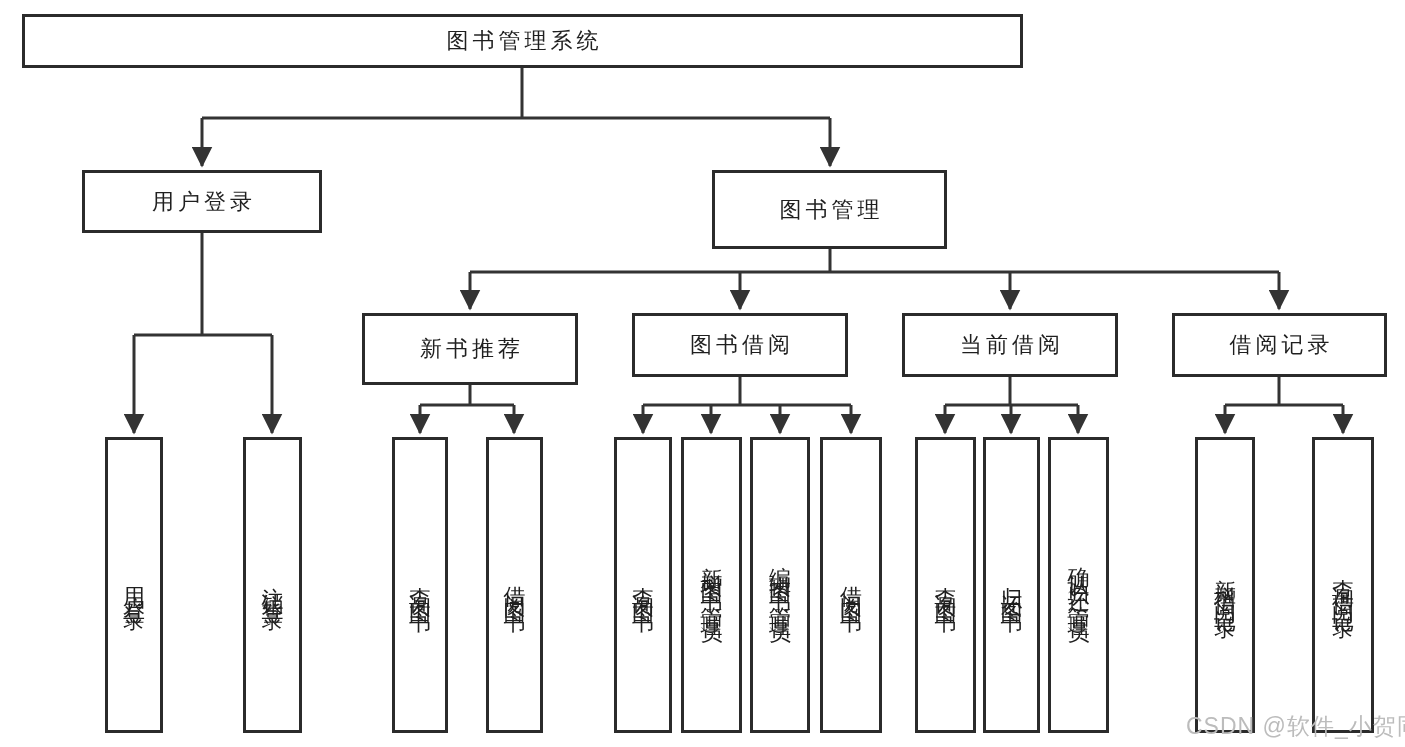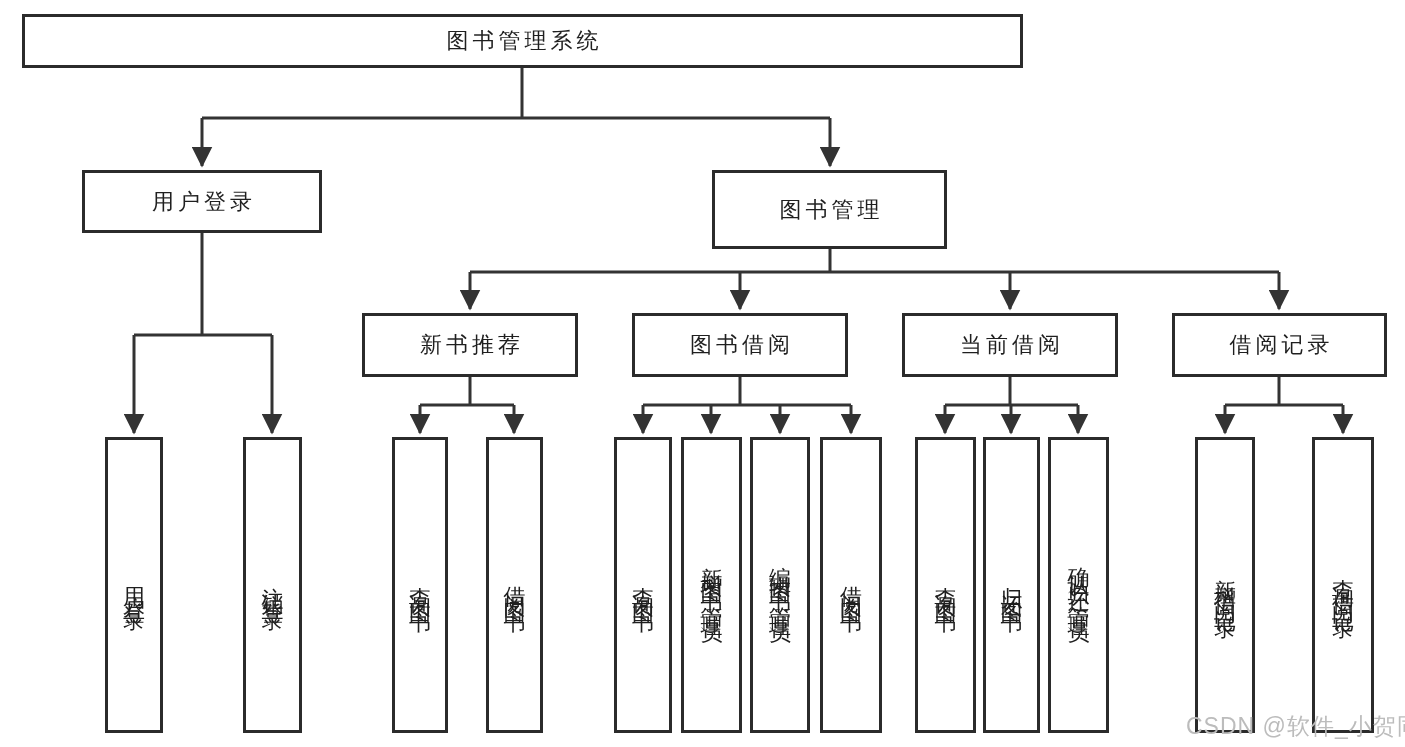--- a/index.html
+++ b/index.html
@@ -102,21 +102,21 @@
     <span class="hlabel">图书管理系统</span>
   </div>
 
   <div class="node" style="left:82px;top:170px;width:240px;height:63px;">
     <span class="hlabel">用户登录</span>
   </div>
   <div class="node" style="left:712px;top:170px;width:235px;height:79px;">
     <span class="hlabel">图书管理</span>
   </div>
 
-  <div class="node" style="left:362px;top:313px;width:216px;height:64px;">
+  <div class="node" style="left:362px;top:313px;width:216px;height:72px;">
     <span class="hlabel">新书推荐</span>
   </div>
   <div class="node" style="left:632px;top:313px;width:216px;height:64px;">
     <span class="hlabel">图书借阅</span>
   </div>
   <div class="node" style="left:902px;top:313px;width:216px;height:64px;">
     <span class="hlabel">当前借阅</span>
   </div>
   <div class="node" style="left:1172px;top:313px;width:215px;height:64px;">
     <span class="hlabel">借阅记录</span>

